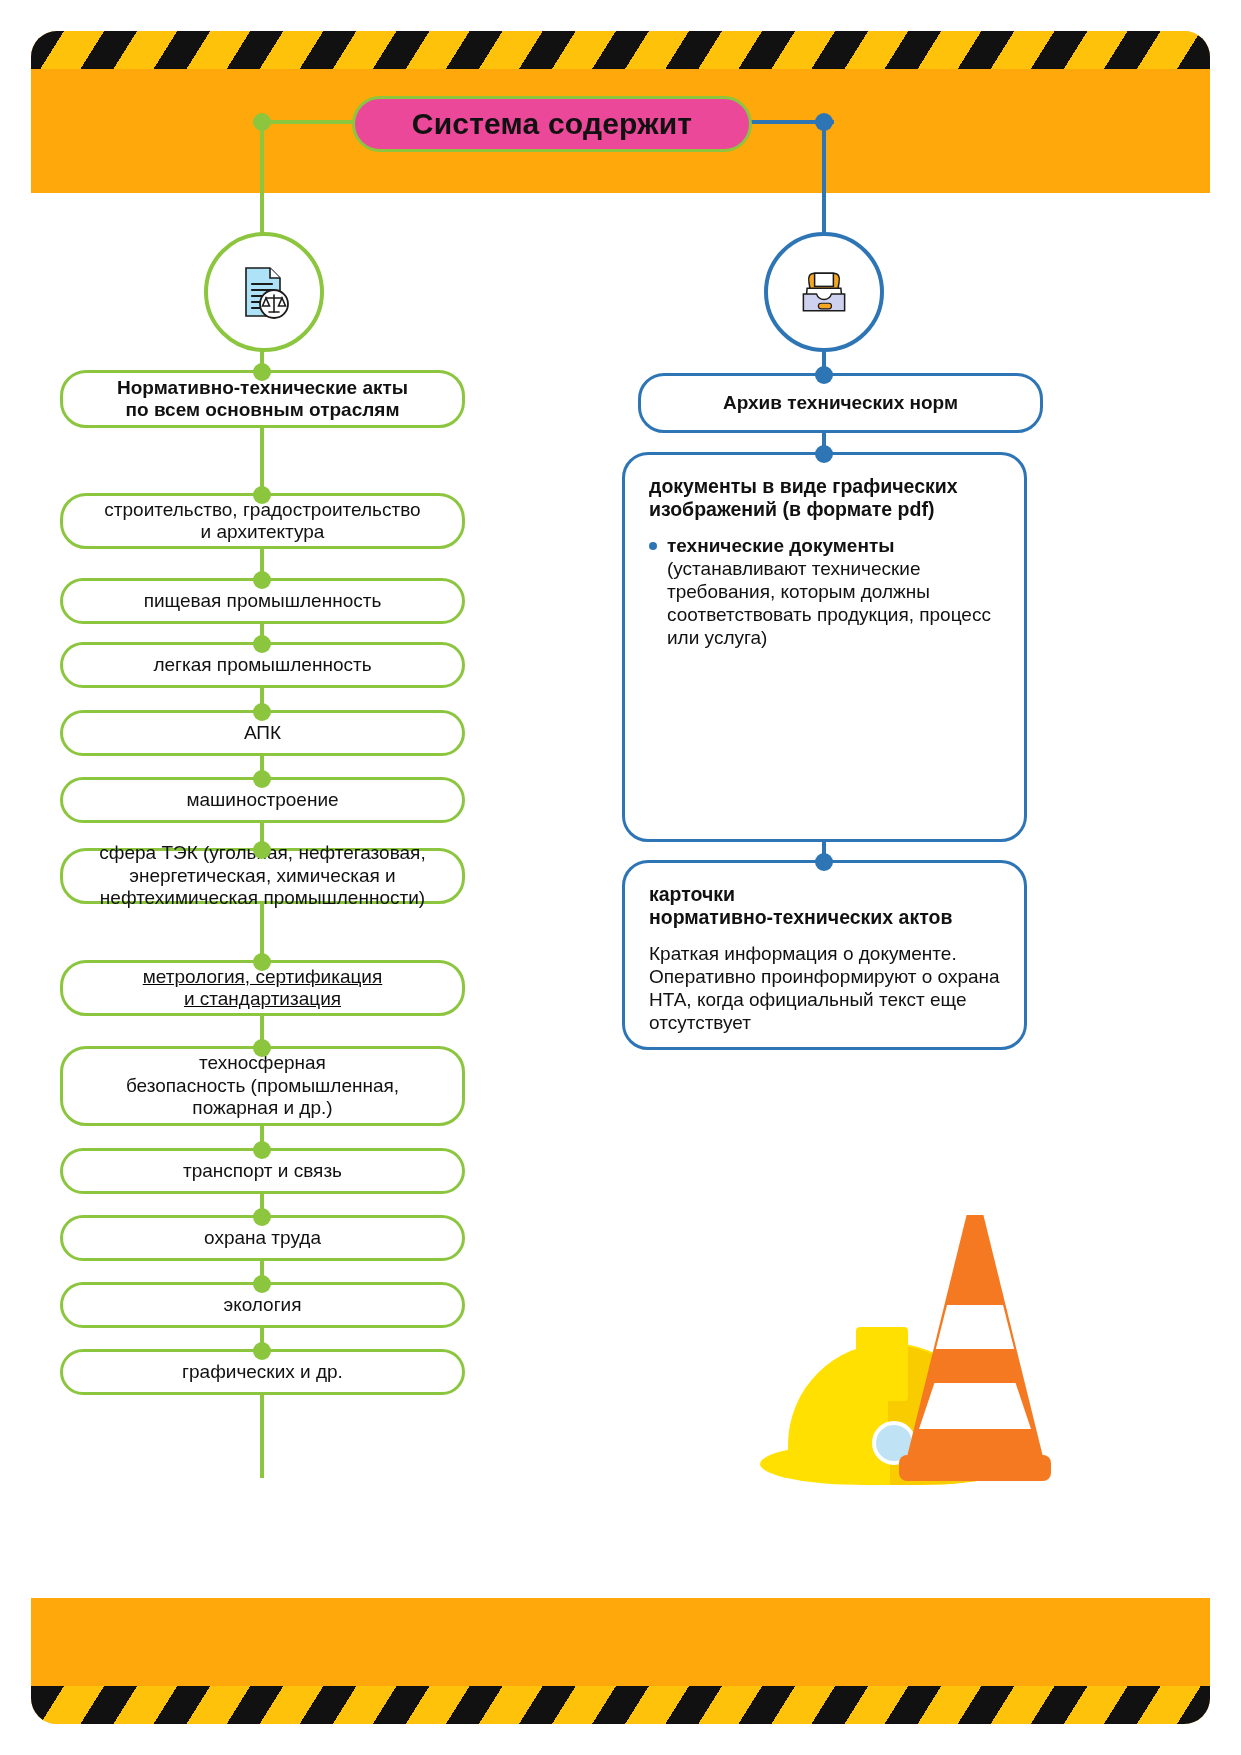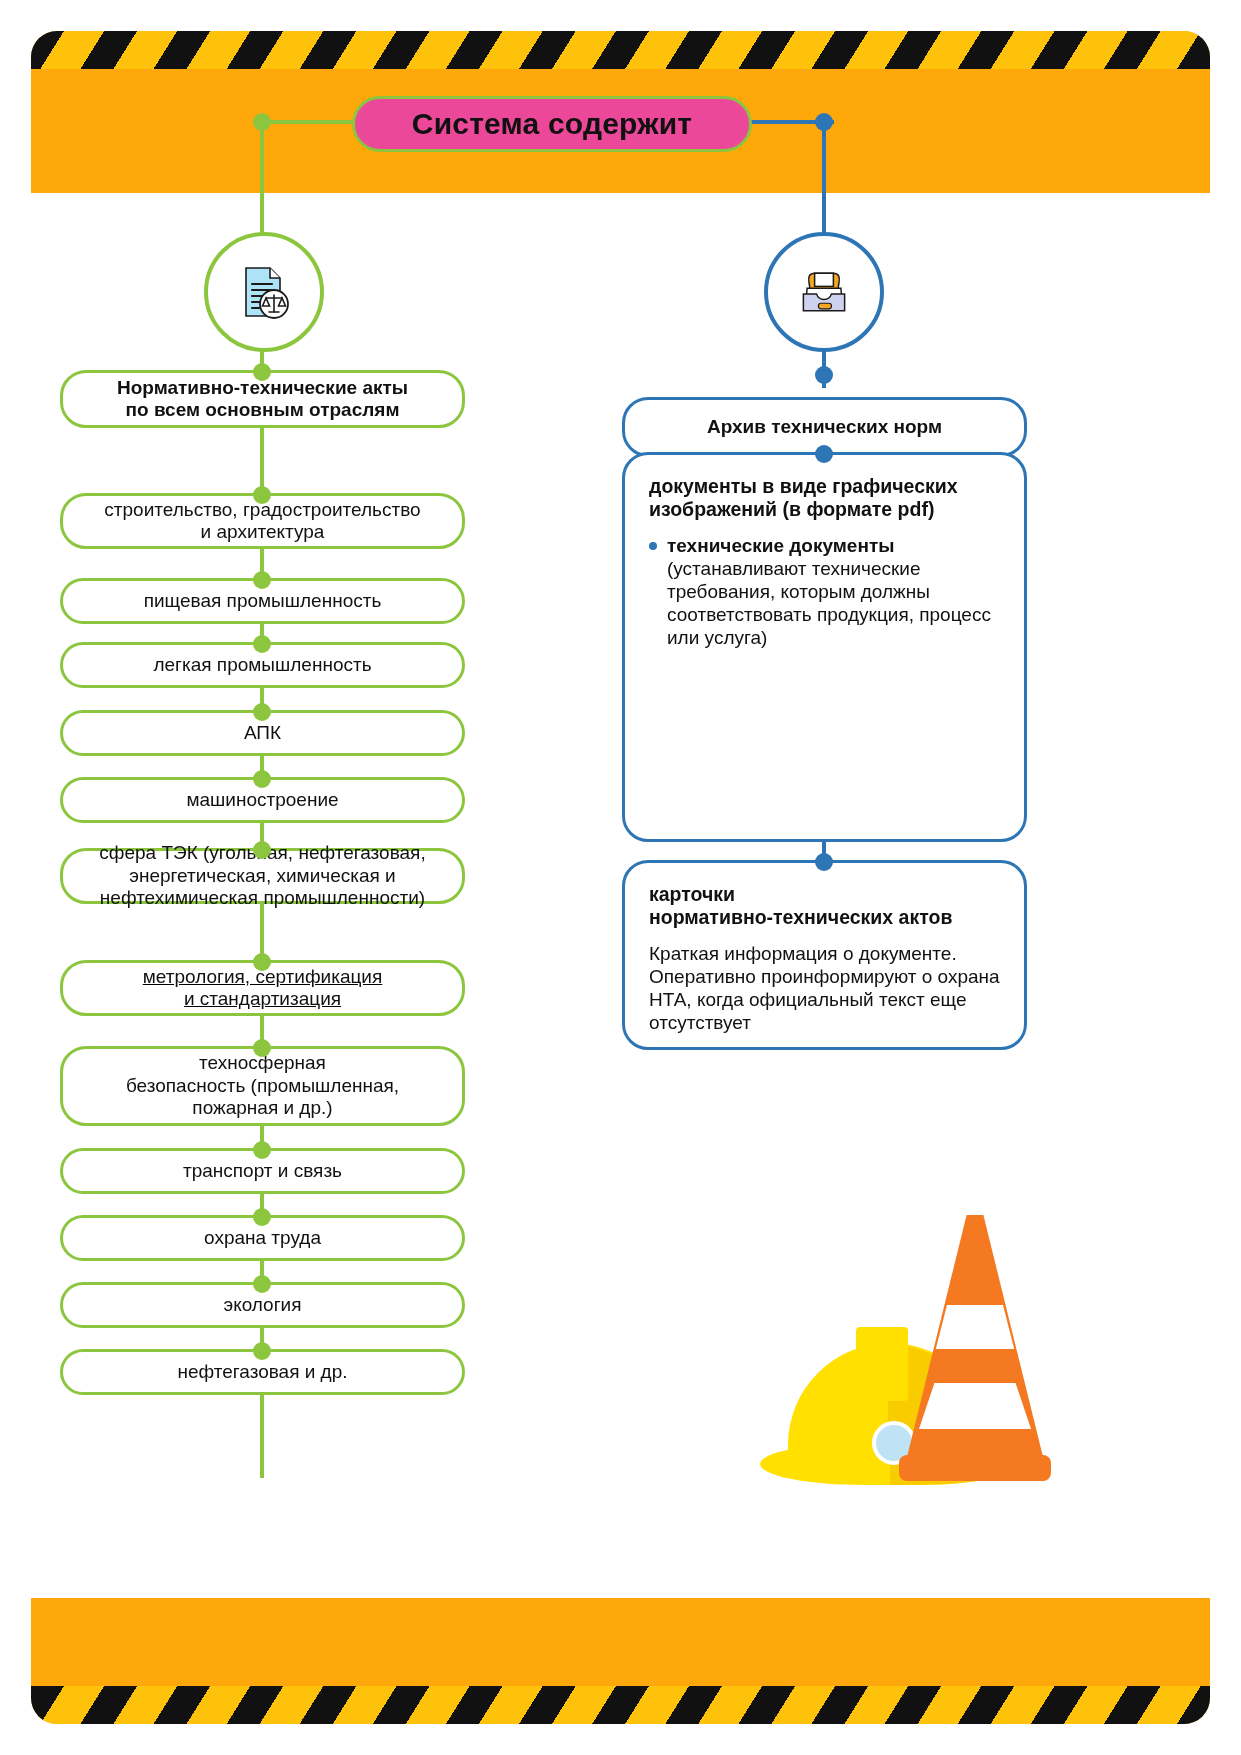--- a/index.html
+++ b/index.html
@@ -293,36 +293,36 @@
     <div class="label" style="white-space:pre-line;">охрана труда</div>
   </div>
   <div class="dot green" style="left:253px; top:1208px;"></div>
 
   <div class="node green" style="left:60px; top:1282px; width:405px; height:46px;">
     <div class="label" style="white-space:pre-line;">экология</div>
   </div>
   <div class="dot green" style="left:253px; top:1275px;"></div>
 
   <div class="node green" style="left:60px; top:1349px; width:405px; height:46px;">
-    <div class="label" style="white-space:pre-line;">нефтегазовая и др.</div>
+    <div class="label" style="white-space:pre-line;">графических и др.</div>
   </div>
   <div class="dot green" style="left:253px; top:1342px;"></div>
 
   <div class="icon-circle blue" style="left:764px; top:232px;">
     <svg width="60" height="60" viewBox="0 0 64 64">
       <path d="M16 22 q-2 -10 6 -10 h20 q8 0 6 10 l-2 12 H18 Z" fill="#F5A623" stroke="#1b1b1b" stroke-width="1.6"></path>
       <rect x="22" y="12" width="20" height="14" fill="#ffffff" stroke="#1b1b1b" stroke-width="1.6"></rect>
       <path d="M14 28 h36 l2 22 H12 Z" fill="#ffffff" stroke="#1b1b1b" stroke-width="1.6"></path>
       <path d="M10 34 h14 q2 6 8 6 t8 -6 h14 v18 H10 Z" fill="#CFD2EE" stroke="#1b1b1b" stroke-width="1.6"></path>
       <rect x="26" y="44" width="14" height="6" rx="3" fill="#F5A623" stroke="#1b1b1b" stroke-width="1.3"></rect>
     </svg>
   </div>
   <div class="conn v blue-line" style="left:822px; top:350px; height:38px;"></div>
 
-  <div class="node blue bold" style="left:622px; top:373px; width:405px; height:60px;margin-top:24px;">
+  <div class="node blue bold" style="left:638px; top:373px; width:405px; height:60px;">
     <div class="label" style="white-space:pre-line;">Архив технических норм</div>
   </div>
   <div class="dot blue" style="left:815px; top:366px;"></div>
 
   <div class="conn v blue-line" style="left:822px; top:425px; height:440px;"></div>
 
   <div class="panel" style="left:622px; top:452px; width:405px; height:390px;">
     <h3 style="white-space:pre-line;">документы в виде графических
 изображений (в формате pdf)</h3>
     <ul>

